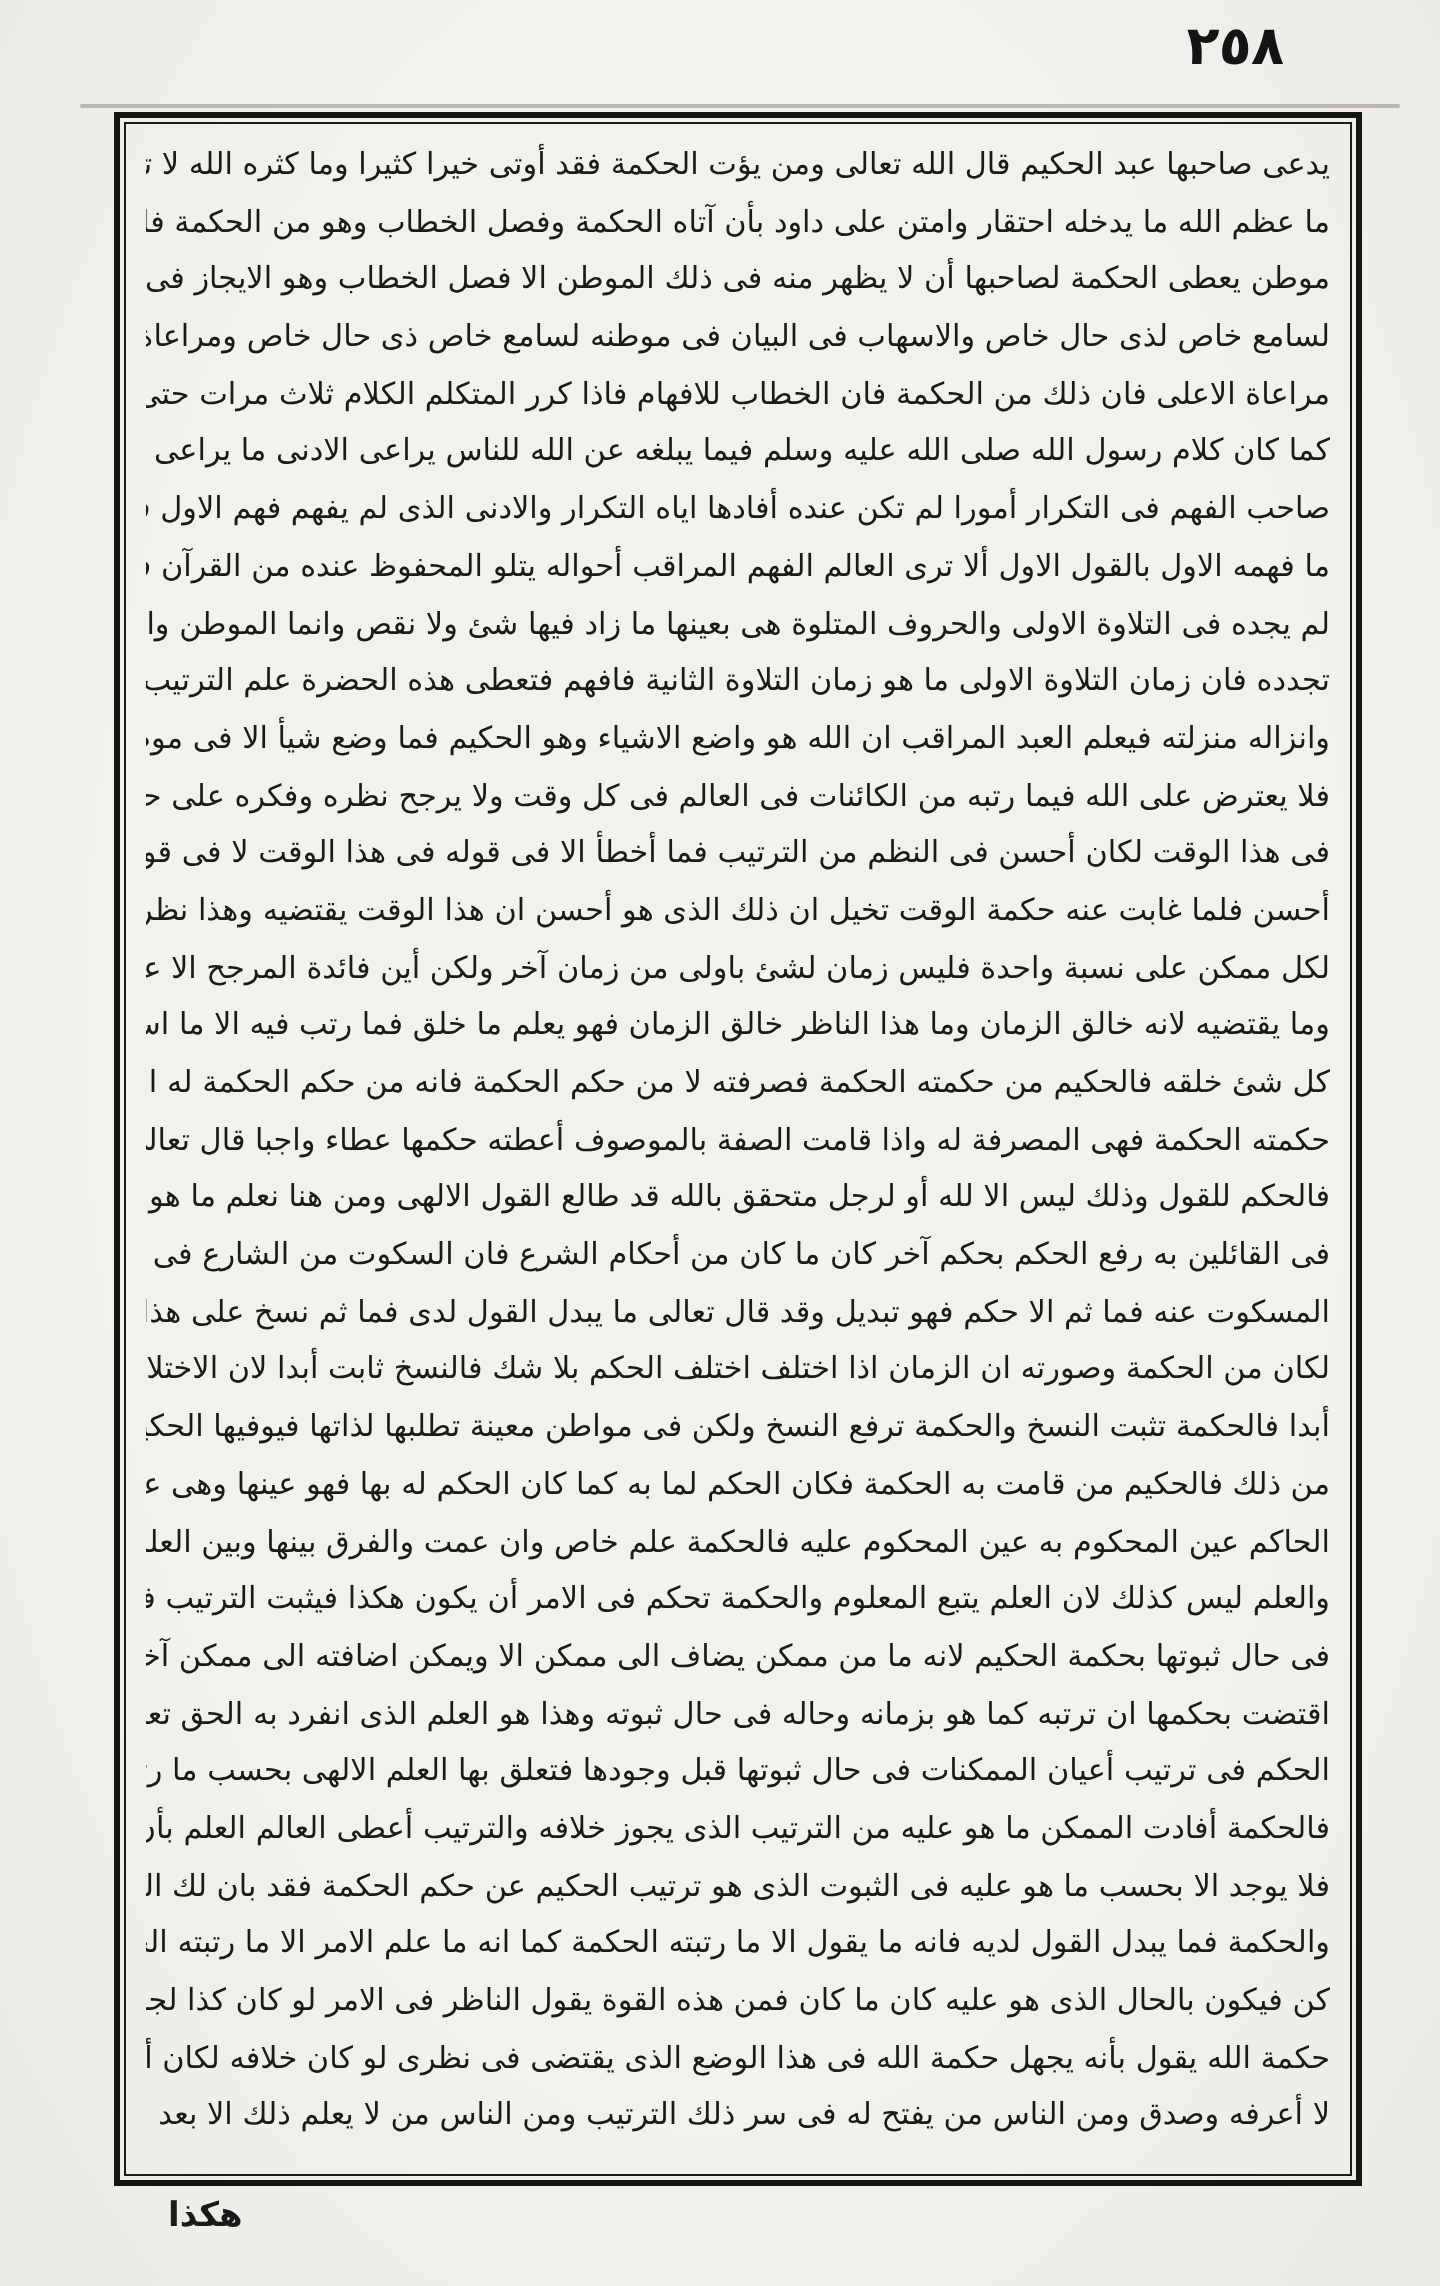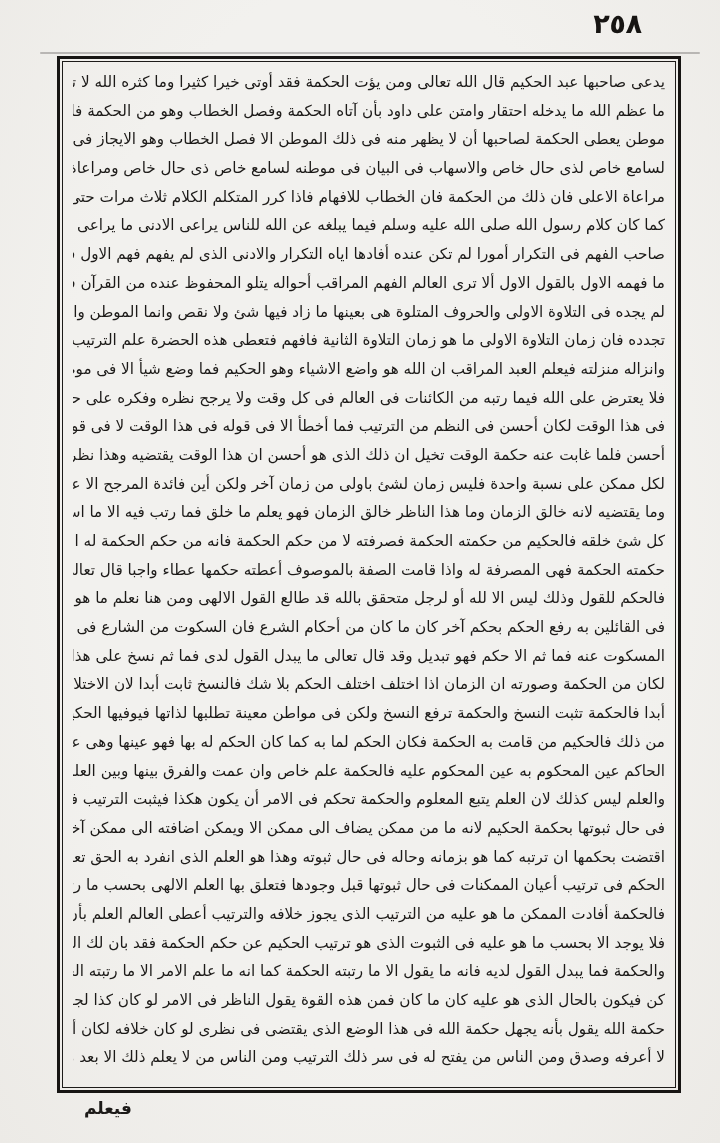--- a/index.html
+++ b/index.html
@@ -133,15 +133,15 @@
           <div class="text-line">فالحكمة أفادت الممكن ما هو عليه من الترتيب الذى يجوز خلافه والترتيب أعطى العالم العلم بأن الامر كذا هو</div>
           <div class="text-line">فلا يوجد الا بحسب ما هو عليه فى الثبوت الذى هو ترتيب الحكيم عن حكم الحكمة فقد بان لك الفرقان بين العلم</div>
           <div class="text-line">والحكمة فما يبدل القول لديه فانه ما يقول الا ما رتبته الحكمة كما انه ما علم الامر الا ما رتبته الحكمة فيقول للشئ</div>
           <div class="text-line">كن فيكون بالحال الذى هو عليه كان ما كان فمن هذه القوة يقول الناظر فى الامر لو كان كذا لجوازه عنده فاذا علم</div>
           <div class="text-line">حكمة الله يقول بأنه يجهل حكمة الله فى هذا الوضع الذى يقتضى فى نظرى لو كان خلافه لكان أحسن لكن الله فيه علم</div>
           <div class="text-line">لا أعرفه وصدق ومن الناس من يفتح له فى سر ذلك الترتيب ومن الناس من لا يعلم ذلك الا بعد ما يقع حكمه فى الوجود</div>
         </div>
     </div>
   </div>
 
-  <div class="catchword">فيعلم</div>
+  <div class="catchword">هكذا</div>
 
 </div>
 
 </body></html>

